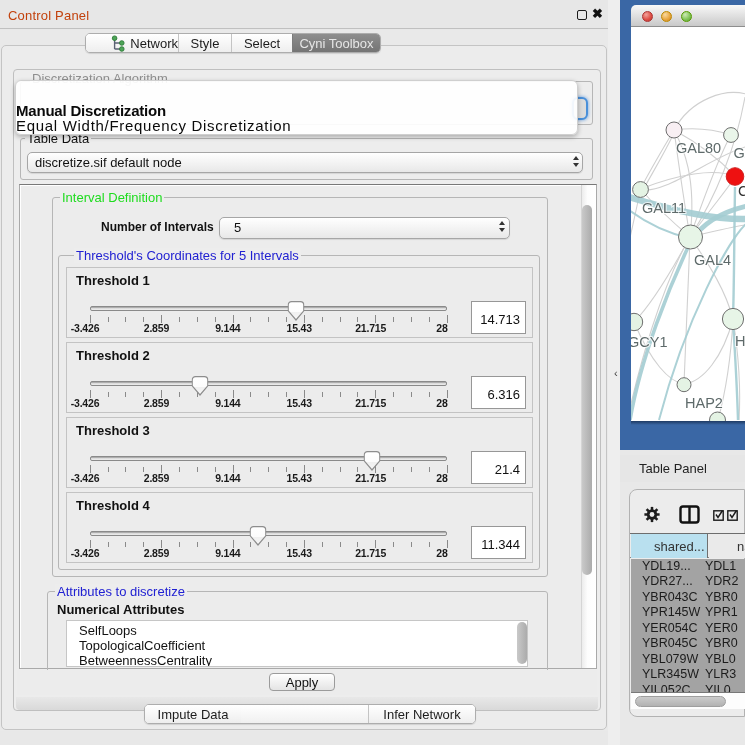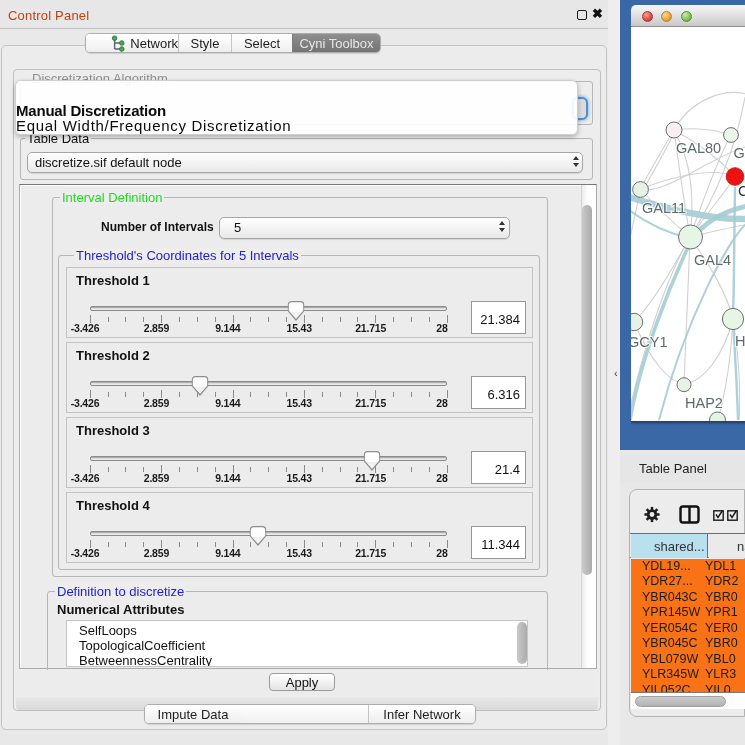--- a/index.html
+++ b/index.html
@@ -82,21 +82,21 @@
 #tpbar { left:620px; top:455px; width:125px; height:27px; background:#e6e6e6; }
 #tpbar span { position:absolute; left:19px; top:6px; font-size:13px; color:#222; }
 #tablebox { left:629px; top:489px; width:116px; height:228px; background:#ececec;
   border:1px solid #b2b2b2; border-radius:8px 0 0 8px; }
 
 #thead { position:absolute; left:0px; top:43px; width:116px; height:25px; border-top:1px solid #6d6d6d; border-bottom:1px solid #8a8a8a;}
 #thc1 { position:absolute; left:1px; top:0; width:77px; height:24px; background:#b9e0ef;
   border-right:1px solid #707070; font-size:13px; color:#333; padding:5px 0 0 23px; }
 #thc2 { position:absolute; left:79px; top:0; width:37px; height:24px; background:#eaeaea;
   font-size:13px; color:#333; padding:5px 0 0 28px; }
-#tbody { position:absolute; left:1px; top:69px; width:115px; height:133px; background:#f97316;
+#tbody { position:absolute; left:1px; top:69px; width:115px; height:133px; background:#a3a3a3;
   overflow:hidden; font-size:12.5px; color:#1c1c1c; }
 .trow { height:15.45px; line-height:15.45px; white-space:nowrap; }
 .trow .c1 { display:inline-block; width:74px; padding-left:11px; }
 #hsb { position:absolute; left:1px; top:202px; width:115px; height:17px; background:#fdfdfd;
   border-top:1px solid #787878; }
 #hsb div { position:absolute; left:4px; top:3px; width:91px; height:11px; border-radius:5.5px;
   background:linear-gradient(#cccccc,#b2b2b2); border:0.5px solid #9e9e9e; }
 </style>
 </head>
 <body>
@@ -193,21 +193,21 @@
         <defs>
           <linearGradient id="tg1" x1="0" y1="0" x2="0" y2="1">
             <stop offset="0" stop-color="#ffffff"></stop>
             <stop offset="0.55" stop-color="#fcfcfc"></stop>
             <stop offset="0.56" stop-color="#f0f0f0"></stop>
             <stop offset="1" stop-color="#f6f6f6"></stop>
           </linearGradient>
         </defs>
         <path d="M4.2 0.7 H12.8 Q16.3 0.7 16.3 4.2 V9.8 L8.5 19 L0.7 9.8 V4.2 Q0.7 0.7 4.2 0.7 Z" fill="url(#tg1)" stroke="#8d8d8d" stroke-width="1.2"></path>
       </svg>
-    <div class="vfield">21.384</div>
+    <div class="vfield">14.713</div>
   </div>
   <div class="thrbox" style="top:342px;">
     <div class="thrtitle">Threshold 2</div>
     <div class="track"></div>
     <i style="left:22.7px;top:47px;height:8px;"></i>
       <i style="left:40.5px;top:49px;height:5px;"></i>
       <i style="left:58.4px;top:49px;height:5px;"></i>
       <i style="left:76.2px;top:49px;height:5px;"></i>
       <i style="left:94.1px;top:47px;height:8px;"></i>
       <i style="left:112.0px;top:49px;height:5px;"></i>
@@ -326,21 +326,21 @@
             <stop offset="0.56" stop-color="#f0f0f0"></stop>
             <stop offset="1" stop-color="#f6f6f6"></stop>
           </linearGradient>
         </defs>
         <path d="M4.2 0.7 H12.8 Q16.3 0.7 16.3 4.2 V9.8 L8.5 19 L0.7 9.8 V4.2 Q0.7 0.7 4.2 0.7 Z" fill="url(#tg4)" stroke="#8d8d8d" stroke-width="1.2"></path>
       </svg>
     <div class="vfield">11.344</div>
   </div>
 
   <div class="abs group" style="left:47px; top:591px; width:501px; height:85px;"></div>
-  <div class="abs gtitle" style="left:55px; top:584px; color:#2121d2;">Definition to discretize</div>
+  <div class="abs gtitle" style="left:55px; top:584px; color:#2121d2;">Attributes to discretize</div>
   <div class="abs" style="left:57px; top:602px; font-size:13px; font-weight:bold; color:#111;">Numerical Attributes</div>
   <div class="abs" id="numlist">
     <div>SelfLoops</div>
     <div>TopologicalCoefficient</div>
     <div>BetweennessCentrality</div>
   </div>
   <div class="vsb-thumb" style="left:517px; top:622px; width:10px; height:42px;"></div>
 
   <div class="abs" style="left:17px; top:670px; width:580px; height:25px; background:#ececec;"></div>
   <div class="abs" id="applybtn">Apply</div>

